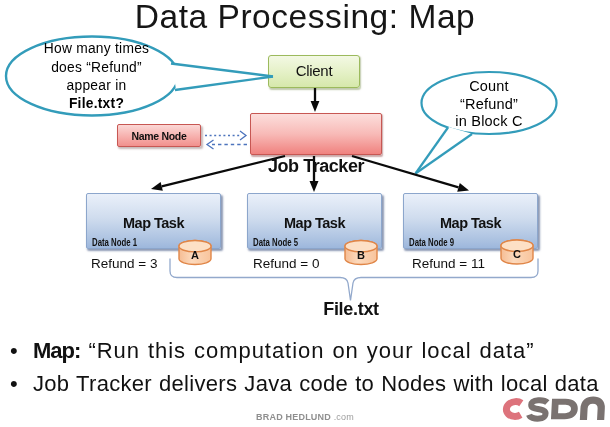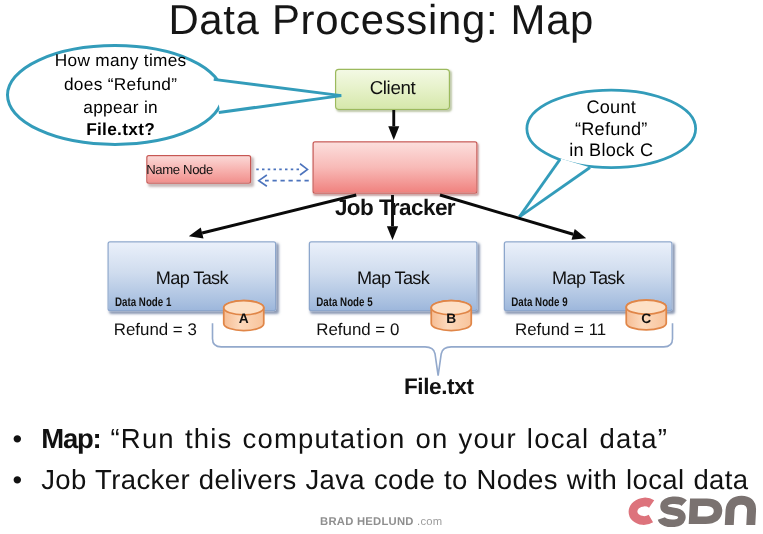--- a/index.html
+++ b/index.html
@@ -18,28 +18,28 @@
   .jt{left:250px;top:113px;width:132px;height:42px;
       background:linear-gradient(180deg,#fcdedc 0%,#f8bab7 50%,#f0827f 100%);
       border:1.5px solid #c75753;border-radius:2px;
       box-shadow:1px 1.5px 1.5px rgba(150,80,80,0.5);}
   .jt-t{left:250px;top:124.5px;width:132px;text-align:center;font-size:18px;line-height:20px;
         font-weight:bold;letter-spacing:-0.45px;margin-top:31px;}
   .nn{left:117px;top:124px;width:84px;height:23px;border-radius:2px;
       background:linear-gradient(180deg,#fbd8d6 0%,#f7b0ad 55%,#f1908d 100%);
       border:1px solid #c75753;
       box-shadow:1.5px 2px 2px rgba(130,100,100,0.45);}
-  .nn-t{left:117px;top:128.9px;width:84px;text-align:left;font-size:10.5px;line-height:14px;
-        font-weight:normal;letter-spacing:-0.3px;}
+  .nn-t{left:117px;top:128.9px;width:84px;text-align:center;font-size:10.5px;line-height:14px;
+        font-weight:bold;letter-spacing:-0.3px;}
   .mt{top:193px;width:135px;height:56px;border-radius:2px;
       background:linear-gradient(180deg,#eaf0fa 0%,#cfdcee 45%,#a9c0e0 88%,#9db7dc 100%);
       border:1px solid #8ca6cc;
       box-shadow:1.5px 2px 2px rgba(80,100,140,0.65);}
   .mt-t{top:213px;width:135px;text-align:center;font-size:14.5px;line-height:20px;
-        font-weight:normal;letter-spacing:-0.5px;}
+        font-weight:bold;letter-spacing:-0.5px;}
   .dn{top:236.8px;font-size:10px;line-height:12px;font-weight:bold;
       transform:scaleX(0.78);transform-origin:left top;}
   .refund{top:255.6px;font-size:13.5px;line-height:16px;}
   .bubtext{text-align:center;color:#000000;}
   .filetxt{left:251px;top:299.3px;width:200px;text-align:center;font-size:18px;line-height:20px;
            font-weight:bold;letter-spacing:-0.3px;}
   .bul{font-size:22px;line-height:26px;}
   .brad{left:155px;top:412px;width:300px;text-align:center;font-size:9px;line-height:10px;
         font-weight:bold;color:#8f8f8f;letter-spacing:0.2px;}
 </style>

